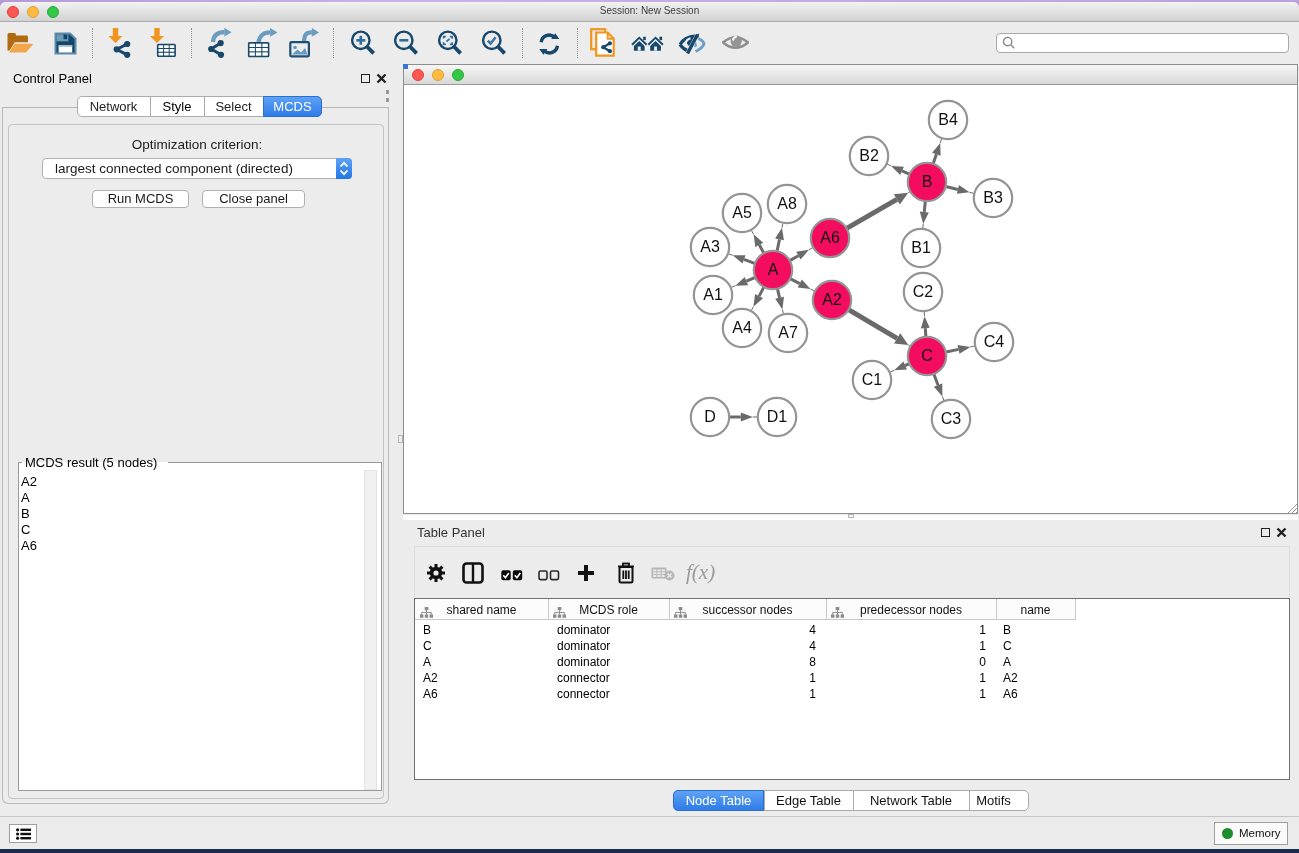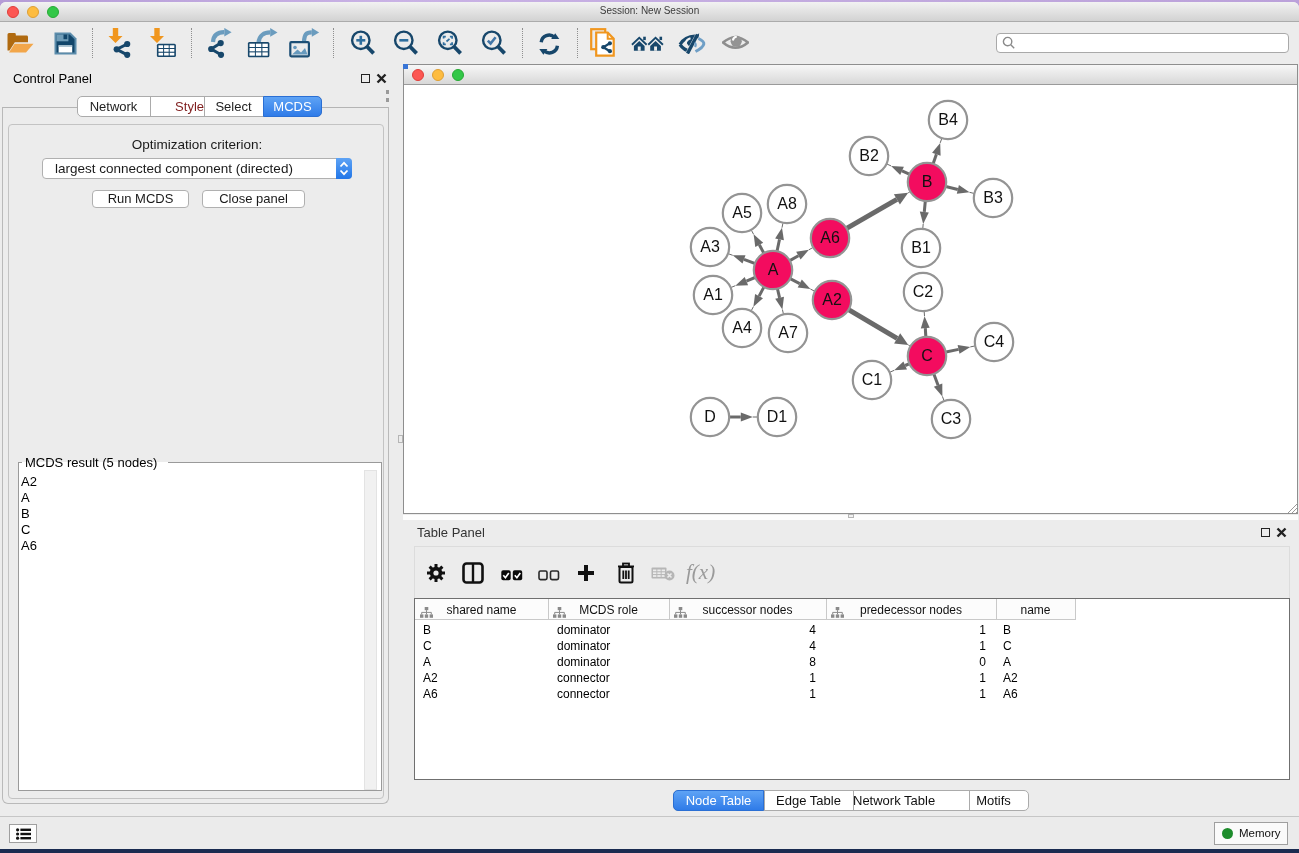--- a/index.html
+++ b/index.html
@@ -177,21 +177,21 @@
       <path d="M1.5 1.5 L9.5 9.5 M9.5 1.5 L1.5 9.5" stroke="#222" stroke-width="2.4"></path>
     </svg>
 
   <div class="abs" style="left:2px;top:107px;width:387px;height:697px;border:1px solid #b9b9b9;border-top:1px solid #b4b4b4;border-radius:0 0 6px 6px;"></div>
 
   <div class="abs" style="left:77px;top:96px;width:245px;height:21px;background:#fff;border:1px solid #ababab;border-radius:5px;"></div>
   <div class="abs" style="left:150px;top:96px;width:1px;height:21px;background:#ababab;"></div>
   <div class="abs" style="left:204px;top:96px;width:1px;height:21px;background:#ababab;"></div>
   <div class="abs" style="left:263px;top:96px;width:59px;height:21px;background:linear-gradient(#5ea3f5,#2f7be8);border:1px solid #2a6fd4;border-radius:0 5px 5px 0;"></div>
   <div class="abs" style="left:77px;top:99px;width:73px;text-align:center;font-size:13px;color:#222;">Network</div>
-  <div class="abs" style="left:150px;top:99px;width:54px;text-align:right;font-size:13px;color:#7f1d1d;">Style</div>
+  <div class="abs" style="left:150px;top:99px;width:54px;text-align:center;font-size:13px;color:#000000;">Style</div>
   <div class="abs" style="left:204px;top:99px;width:59px;text-align:center;font-size:13px;color:#222;">Select</div>
   <div class="abs" style="left:263px;top:99px;width:59px;text-align:center;font-size:13px;color:#fff;">MCDS</div>
 
   <div class="abs" style="left:8px;top:124px;width:376px;height:675px;border:1px solid #c3c3c3;border-radius:4px;"></div>
   <div class="abs" style="left:0px;top:137px;width:394px;text-align:center;font-size:13.5px;color:#1a1a1a;">Optimization criterion:</div>
 
   <div class="abs" style="left:42px;top:158px;width:310px;height:21px;background:#fff;border:1px solid #b0b0b0;border-radius:4px;"></div>
   <div class="abs" style="left:55px;top:161px;font-size:13.5px;color:#1a1a1a;">largest connected component (directed)</div>
   <div class="abs" style="left:336px;top:158px;width:16px;height:21px;background:linear-gradient(#5ea3f5,#2176e8);border-radius:0 4px 4px 0;"></div>
   <svg class="abs" style="left:338px;top:161px;" width="12" height="15" viewBox="0 0 12 15">
@@ -485,21 +485,21 @@
   <div class="abs" style="left:926px;top:687px;width:60px;text-align:right;font-size:12px;color:#000;">1</div>
   <div class="abs" style="left:1003px;top:687px;font-size:12px;color:#000;">A6</div>
 
   <div class="abs" style="left:673px;top:790px;width:356px;height:21px;background:#fff;border:1px solid #ababab;border-radius:5px;"></div>
   <div class="abs" style="left:673px;top:790px;width:91px;height:21px;background:linear-gradient(#5ea3f5,#2f7be8);border:1px solid #2a6fd4;border-radius:5px 0 0 5px;"></div>
   <div class="abs" style="left:764px;top:790px;width:1px;height:21px;background:#ababab;"></div>
   <div class="abs" style="left:853px;top:790px;width:1px;height:21px;background:#ababab;"></div>
   <div class="abs" style="left:969px;top:790px;width:1px;height:21px;background:#ababab;"></div>
   <div class="abs" style="left:673px;top:793px;width:91px;text-align:center;font-size:13px;color:#fff;">Node Table</div>
   <div class="abs" style="left:764px;top:793px;width:89px;text-align:center;font-size:13px;color:#111;">Edge Table</div>
-  <div class="abs" style="left:853px;top:793px;width:116px;font-size:13px;color:#111;">Network Table</div>
+  <div class="abs" style="left:853px;top:793px;width:116px;text-align:center;font-size:13px;color:#111;">Network Table</div>
   <div class="abs" style="left:969px;top:793px;width:49px;text-align:center;font-size:13px;color:#111;">Motifs</div>
 
   <div class="abs" style="left:0;top:816px;width:1299px;height:33px;background:#ebebeb;border-top:1px solid #c6c6c6;"></div>
   <div class="abs" style="left:9px;top:824px;width:28px;height:19px;background:#fdfdfd;border:1px solid #9f9f9f;"></div>
   <svg class="abs" style="left:16px;top:828px;" width="15" height="12" viewBox="0 0 15 12">
     <g fill="#111">
         <circle cx="1.6" cy="1.8" r="1.6"></circle>
         <circle cx="1.6" cy="6" r="1.6"></circle>
         <circle cx="1.6" cy="10.2" r="1.6"></circle>
     <rect x="4.4" y="0.6" width="10.6" height="2.4"></rect>

